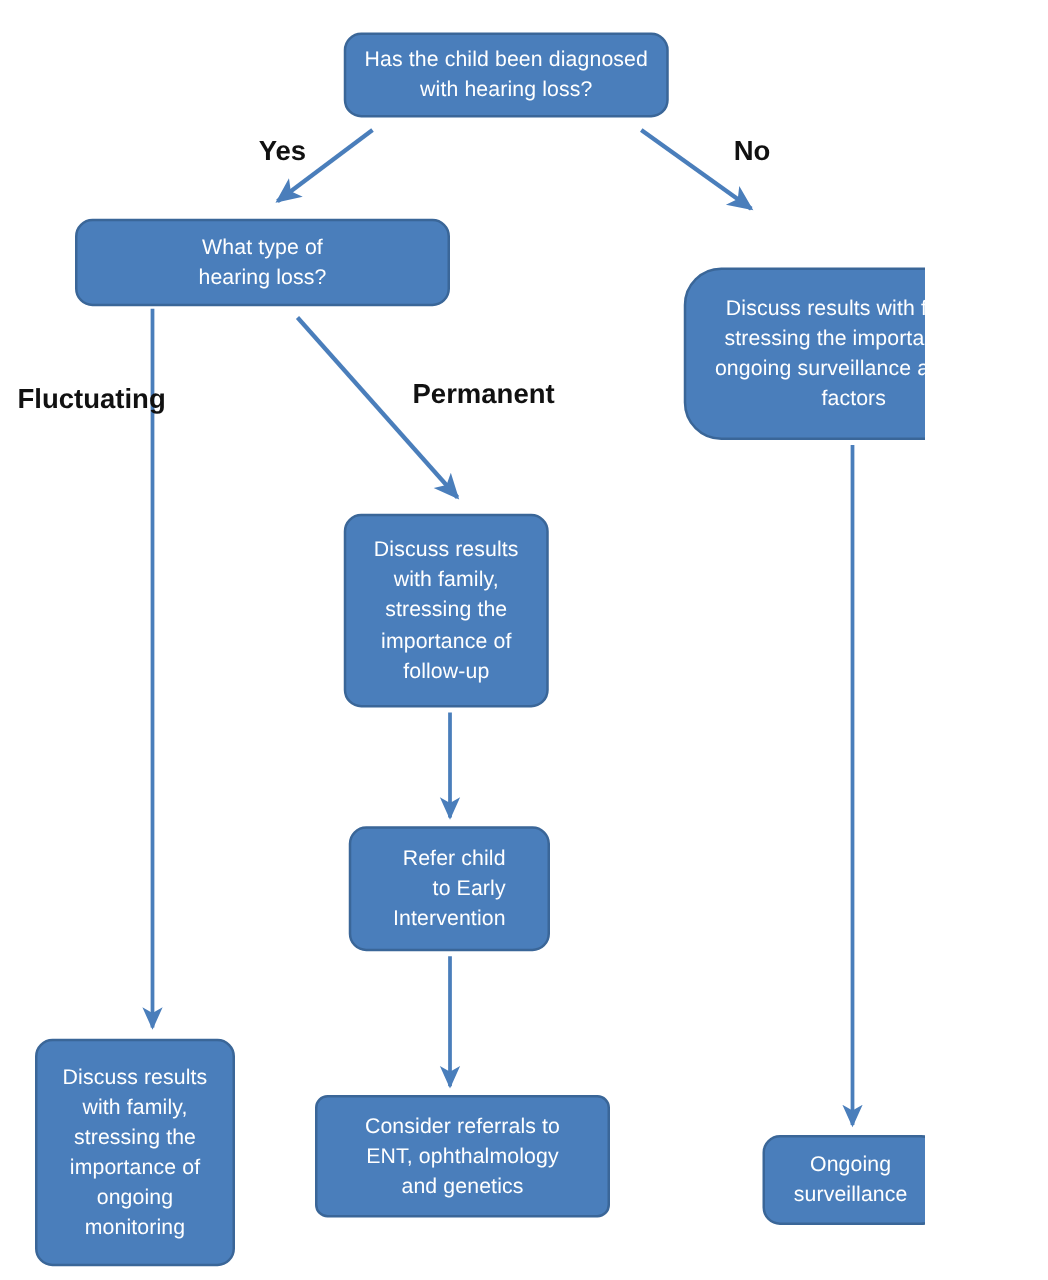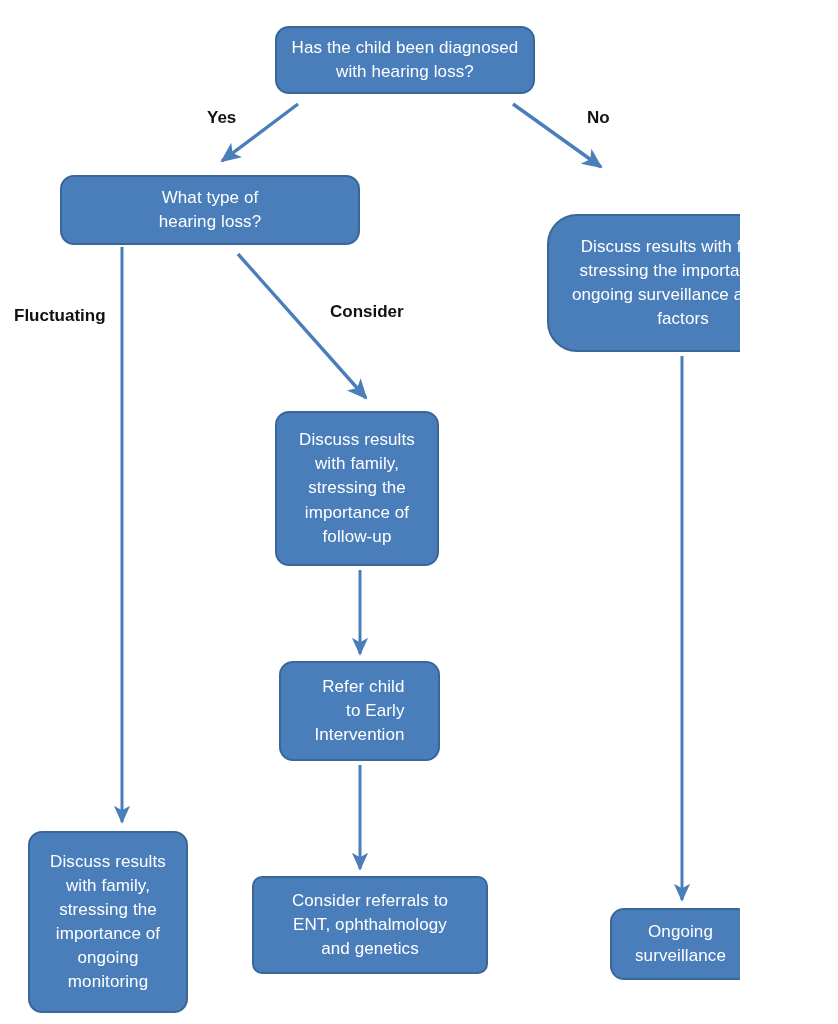--- a/index.html
+++ b/index.html
@@ -40,21 +40,21 @@
     line-height: 1.42;
     padding: 4px 10px;
     white-space: pre-line;
     font-family: "Liberation Sans", sans-serif;
     letter-spacing: 0.1px;
   }
   .edge-label {
     position: absolute;
     color: #111111;
     font-weight: bold;
-    font-size: 17px;
+    font-size: 22px;
     font-family: "Liberation Sans", sans-serif;
     white-space: nowrap;
   }
 </style>
 </head>
 <body>
 
 <div id="canvas">
 
   <svg id="edges" viewBox="0 0 838 1024" xmlns="http://www.w3.org/2000/svg">
@@ -127,15 +127,15 @@
 
   <div class="node" style="left:610px; top:908px; width:141px; height:72px;">Ongoing
 surveillance</div>
 
   <div class="edge-label" style="left:207px; top:108px;">Yes</div>
 
   <div class="edge-label" style="left:587px; top:108px;">No</div>
 
   <div class="edge-label" style="left:14px; top:306px;">Fluctuating</div>
 
-  <div class="edge-label" style="left:330px; top:302px;">Consider</div>
+  <div class="edge-label" style="left:330px; top:302px;">Permanent</div>
 
 </div>
 
 </body></html>

